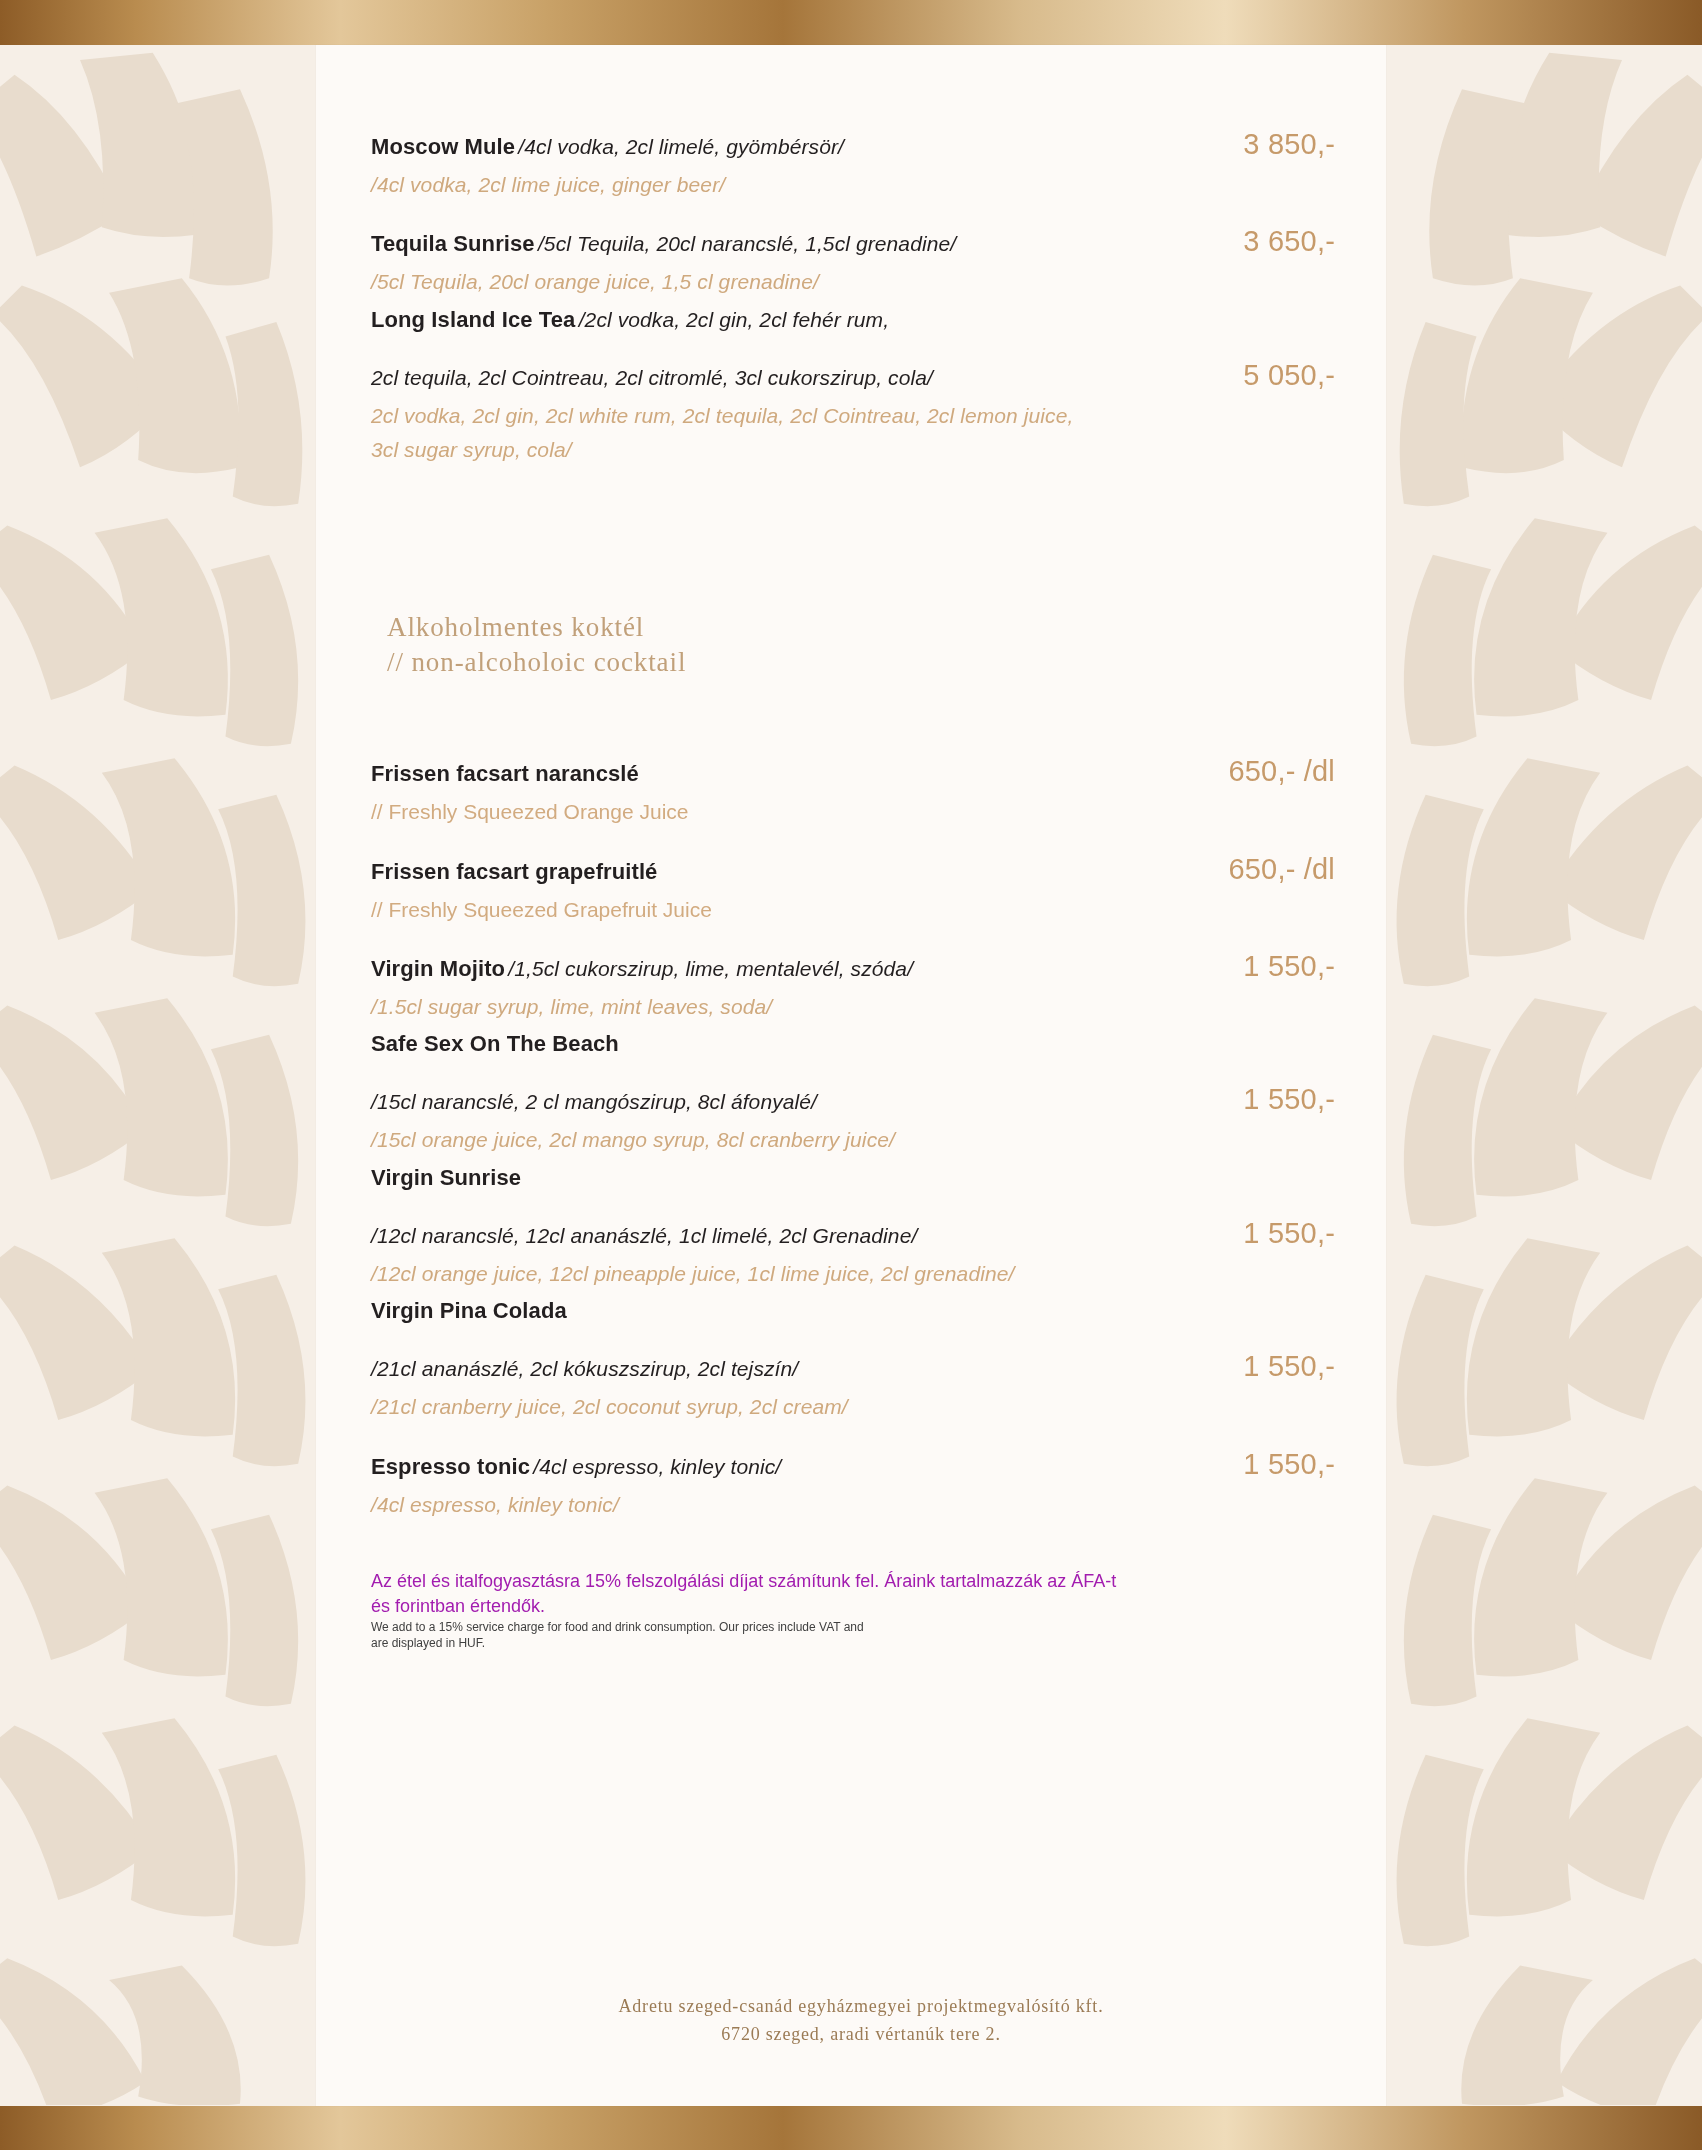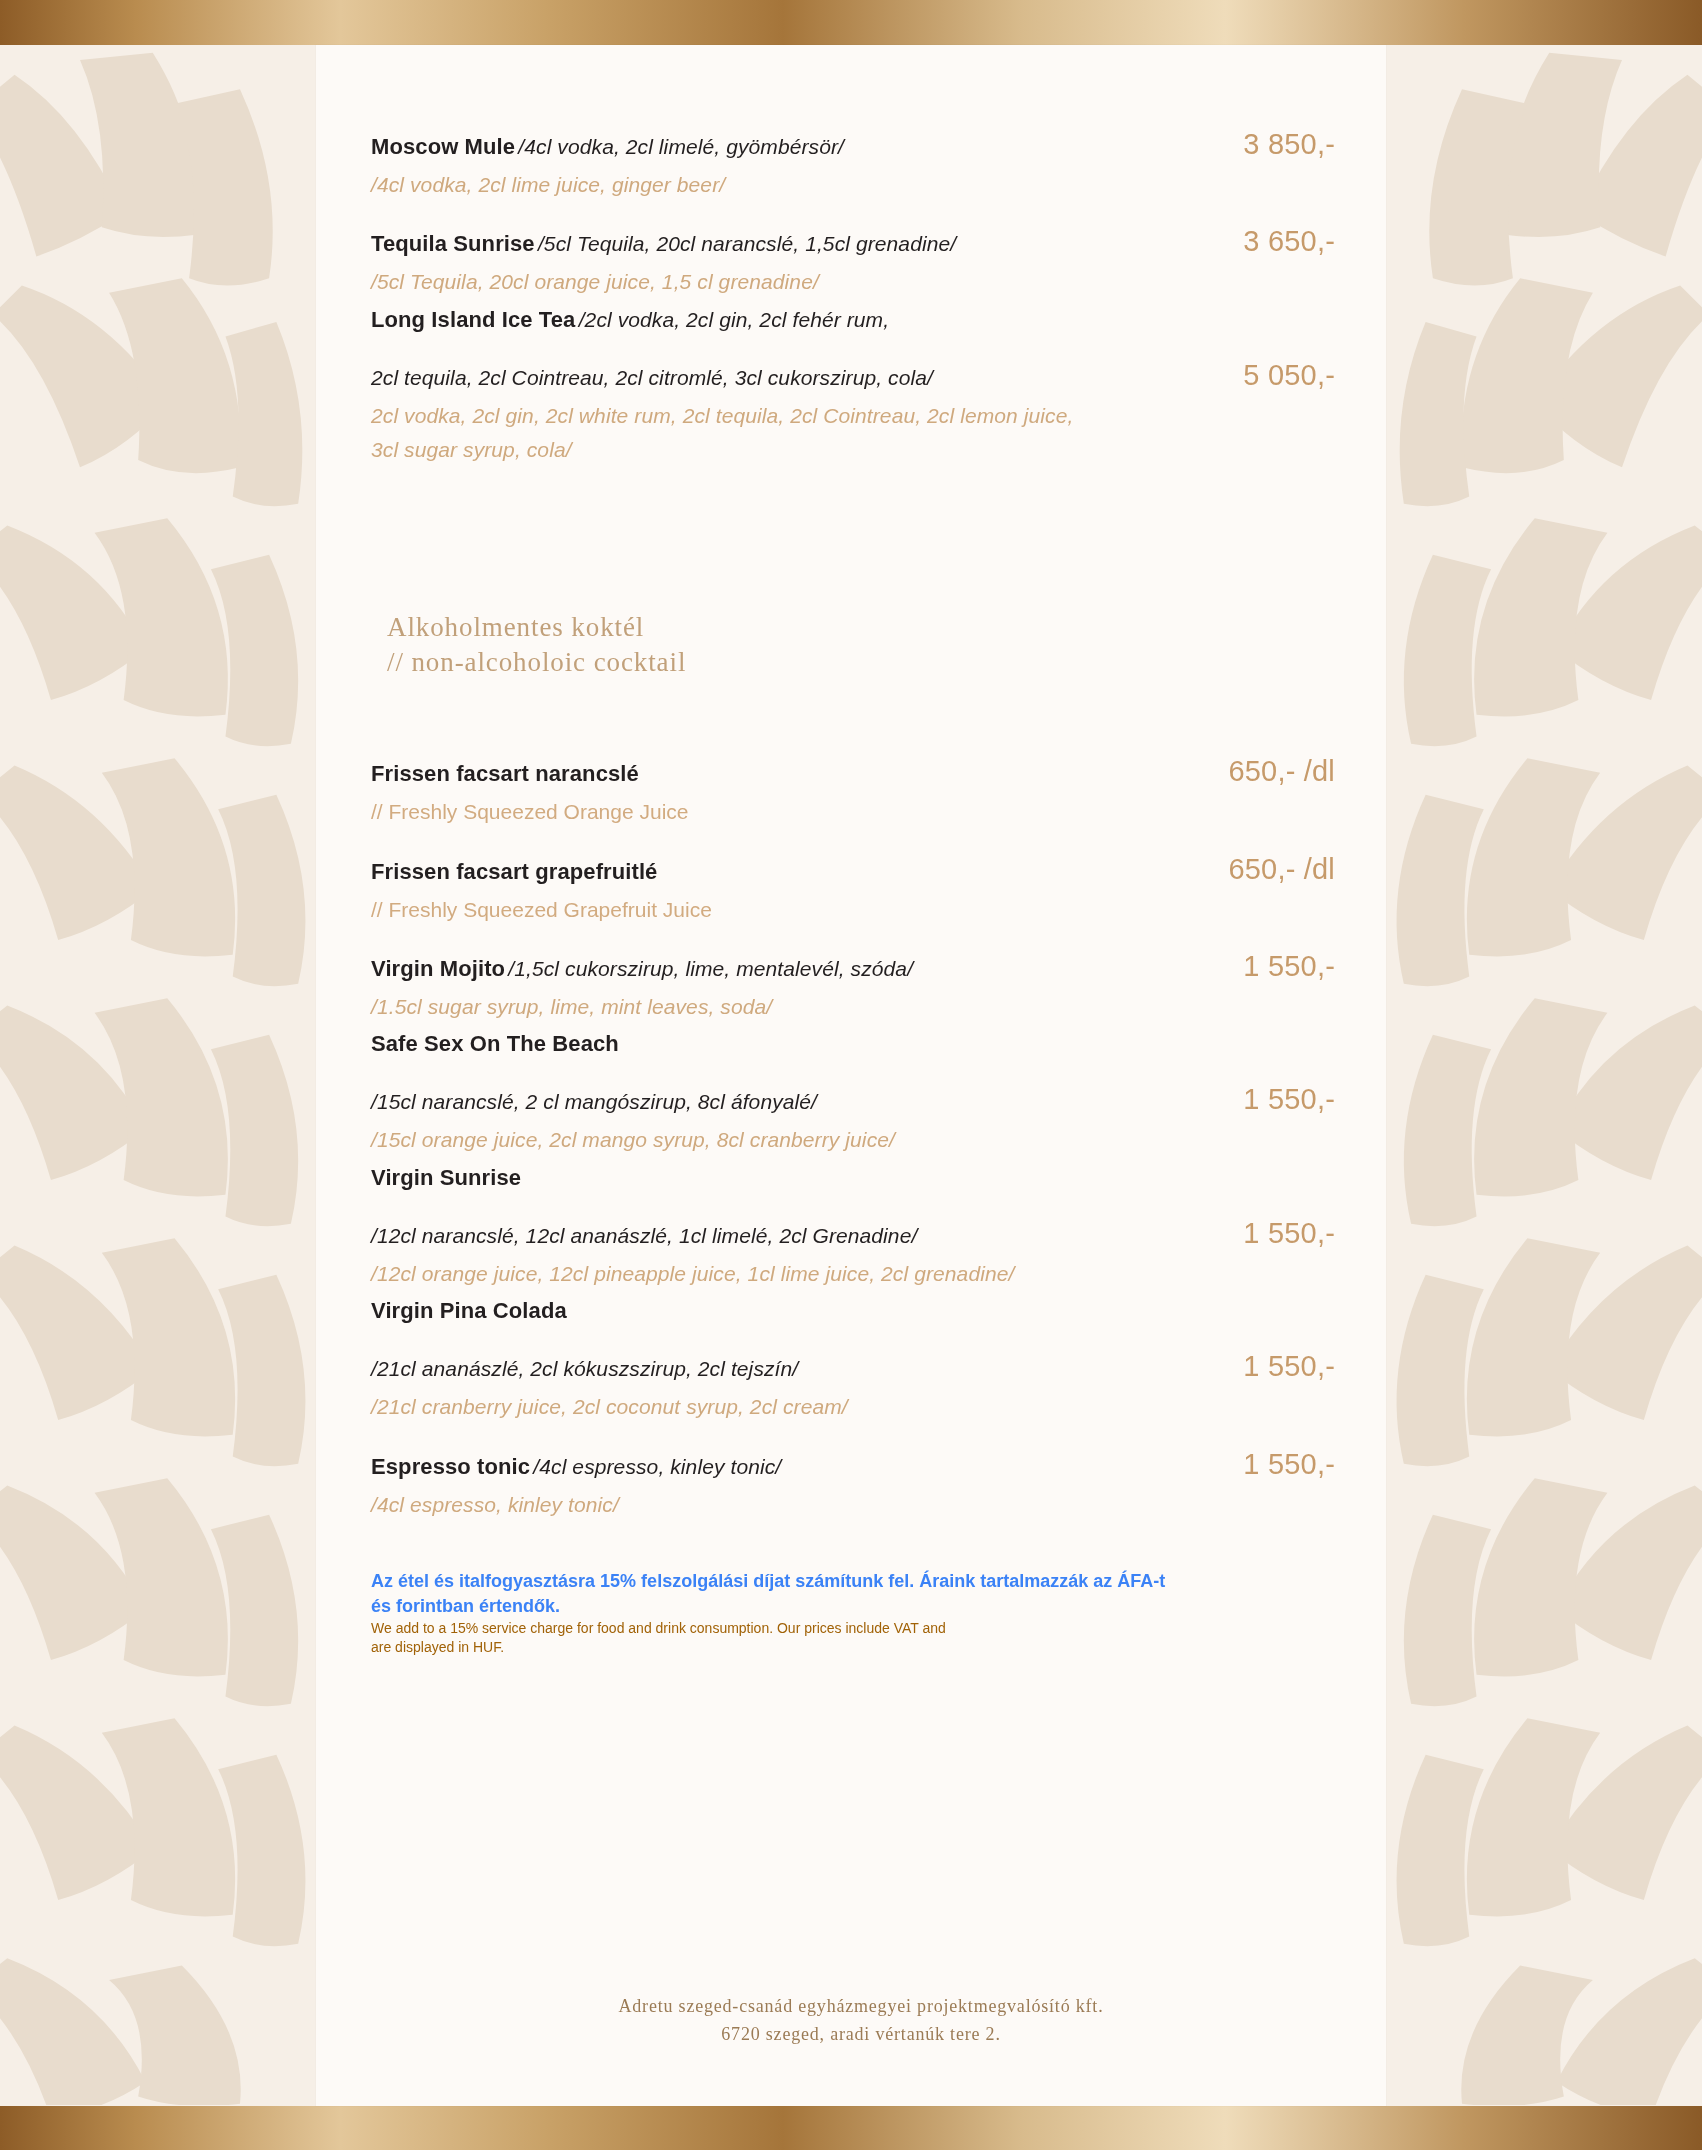--- a/index.html
+++ b/index.html
@@ -134,27 +134,26 @@
 
   .spacer-lg { height: 120px; }
   .spacer-md { height: 42px; }
 
   
   .note {
     margin-top: 51px;
     line-height: 1.38;
   }
   .note .hu {
-    color: #3b82f6;
+    color: #a21caf;
     font-size: 18px;
-    font-weight: bold;
   }
   .note .en {
-    color: #a16207;
-    font-size: 14px;
+    color: #404040;
+    font-size: 12px;
   }
 
   
   .company {
     position: absolute;
     left: 0;
     right: 0;
     bottom: 57px;
     text-align: center;
     font-family: "Liberation Serif", serif;

